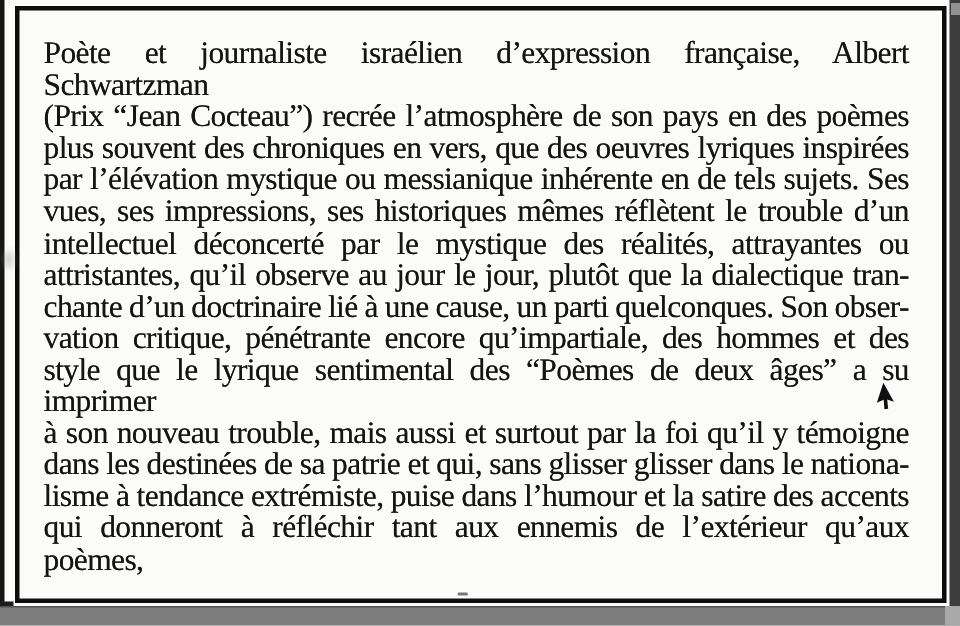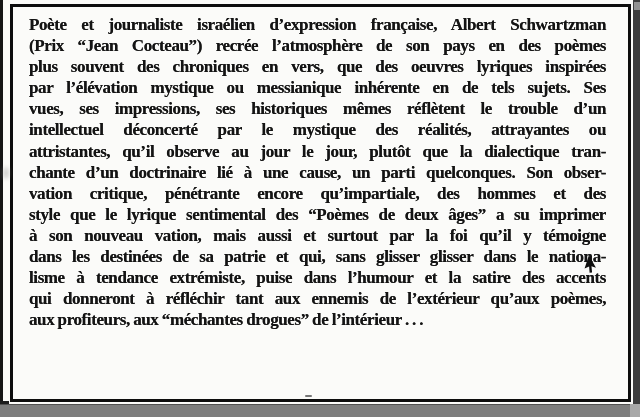--- a/index.html
+++ b/index.html
@@ -30,24 +30,24 @@
   }
   
   .frame{
     position:absolute;left:10px;top:4px;width:621px;height:398px;
     border:3px solid var(--frame);
     box-sizing:border-box;
     background:var(--page-bg);
   }
   .paragraph{
     position:absolute;left:13px;top:7px;right:15px;
-    padding:7px 19px 0 16px;
+    padding:18px 19px 0 16px;
     color:var(--ink);
-    font-size:17px;
-    font-weight:700;
+    font-size:21px;
+    font-weight:400;
     line-height:21.1px;
     letter-spacing:-0.4px;
     word-spacing:-0.5px;
     text-shadow:0 0 0.4px rgba(10,10,10,0.75);
   }
   .textline{
     text-align:justify;
     text-align-last:justify;
     white-space:normal;
   }
@@ -101,25 +101,24 @@
     <div class="textline">Poète et journaliste israélien d’expression française, Albert Schwartzman</div>
     <div class="textline">(Prix “Jean Cocteau”) recrée l’atmosphère de son pays en des poèmes</div>
     <div class="textline">plus souvent des chroniques en vers, que des oeuvres lyriques inspirées</div>
     <div class="textline">par l’élévation mystique ou messianique inhérente en de tels sujets. Ses</div>
     <div class="textline">vues, ses impressions, ses historiques mêmes réflètent le trouble d’un</div>
     <div class="textline">intellectuel déconcerté par le mystique des réalités, attrayantes ou</div>
     <div class="textline">attristantes, qu’il observe au jour le jour, plutôt que la dialectique tran-</div>
     <div class="textline">chante d’un doctrinaire lié à une cause, un parti quelconques. Son obser-</div>
     <div class="textline">vation critique, pénétrante encore qu’impartiale, des hommes et des</div>
     <div class="textline">style que le lyrique sentimental des “Poèmes de deux âges” a su imprimer</div>
-    <div class="textline">à son nouveau vation, mais aussi et surtout par la foi qu’il y témoigne</div>
+    <div class="textline">à son nouveau trouble, mais aussi et surtout par la foi qu’il y témoigne</div>
     <div class="textline">dans les destinées de sa patrie et qui, sans glisser glisser dans le nationa-</div>
     <div class="textline">lisme à tendance extrémiste, puise dans l’humour et la satire des accents</div>
     <div class="textline">qui donneront à réfléchir tant aux ennemis de l’extérieur qu’aux poèmes,</div>
-    <div class="textline last">aux profiteurs, aux “méchantes drogues” de l’intérieur . . .</div>
   </div>
 
   <svg class="cursor" viewBox="0 0 13 18" xmlns="http://www.w3.org/2000/svg">
     <polygon points="1,0.5 1,14.5 4.7,11.2 7.1,17 9.4,16 6.9,10.3 11.6,10.3" fill="#0f0f0f"></polygon>
   </svg>
 
   <div class="smudge"></div>
   <div class="ink-dot"></div>
 
   <div class="bottom-bar"></div>

